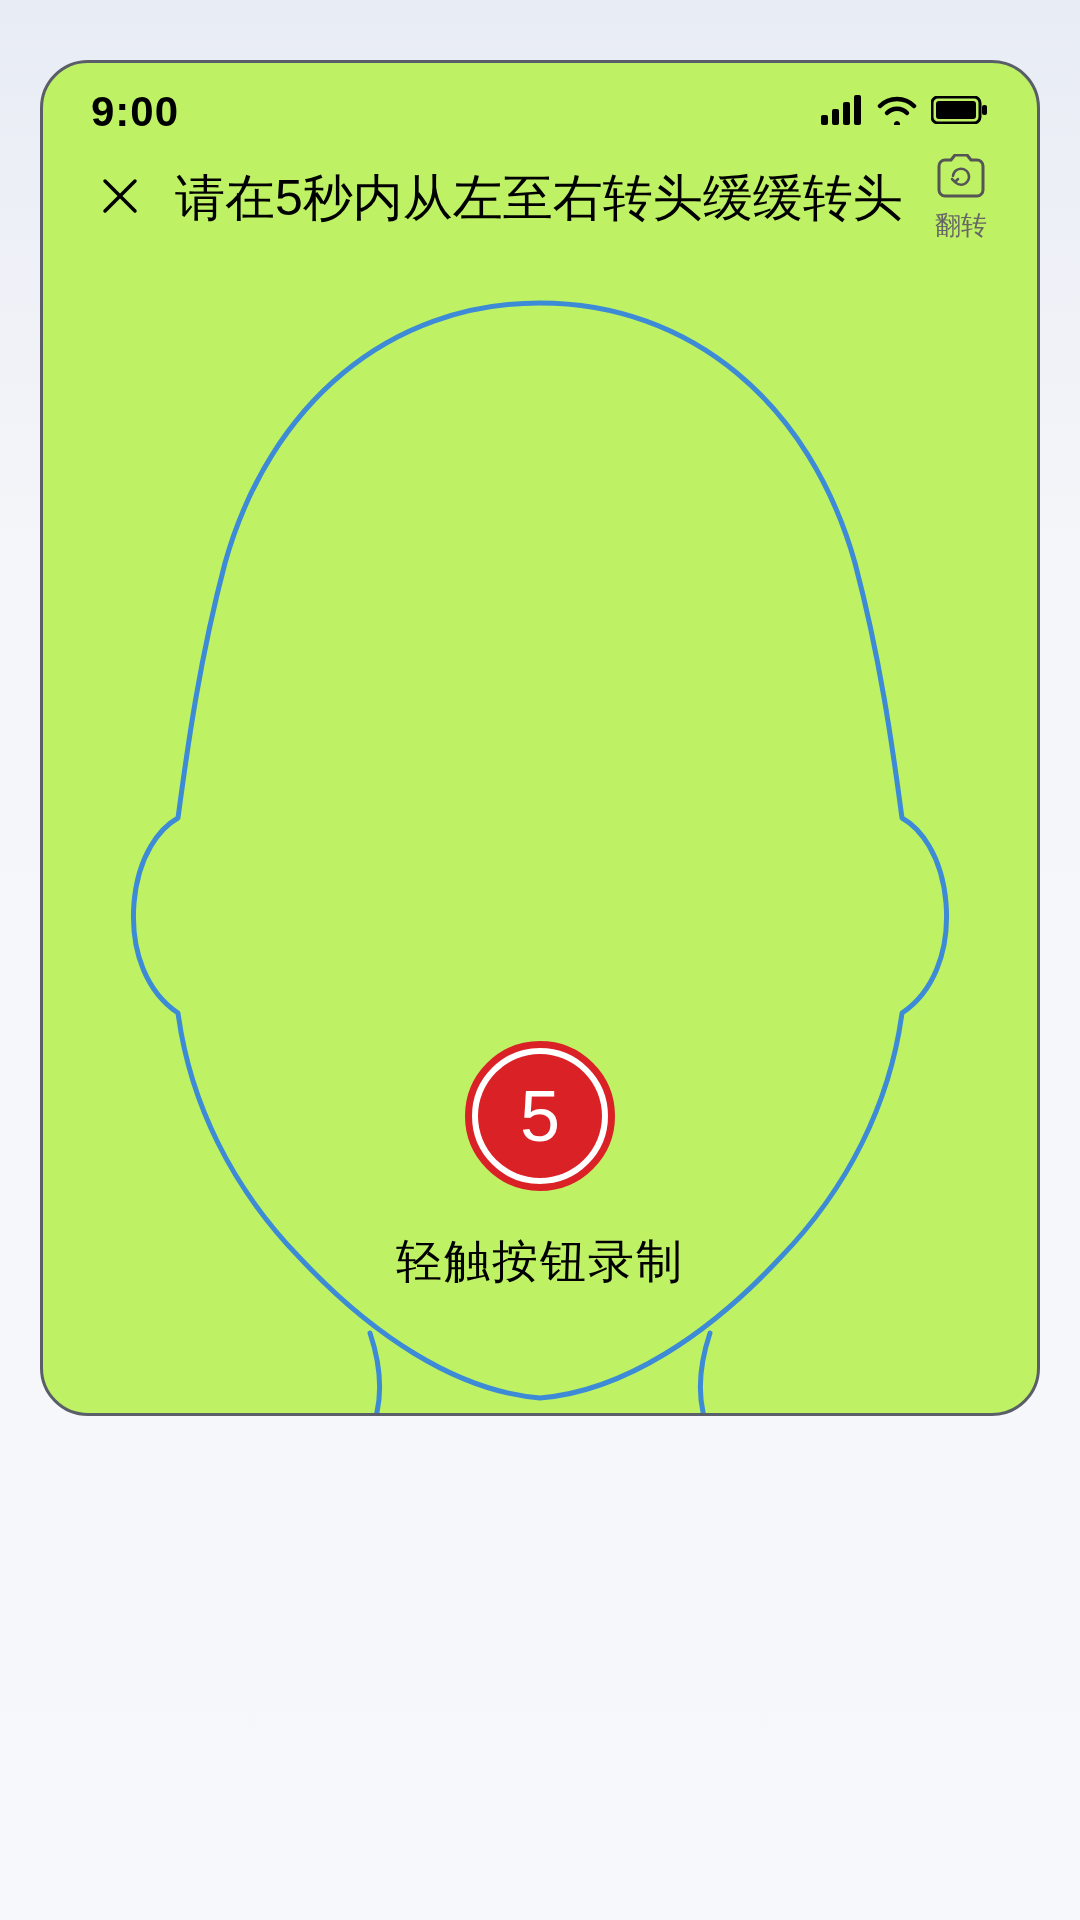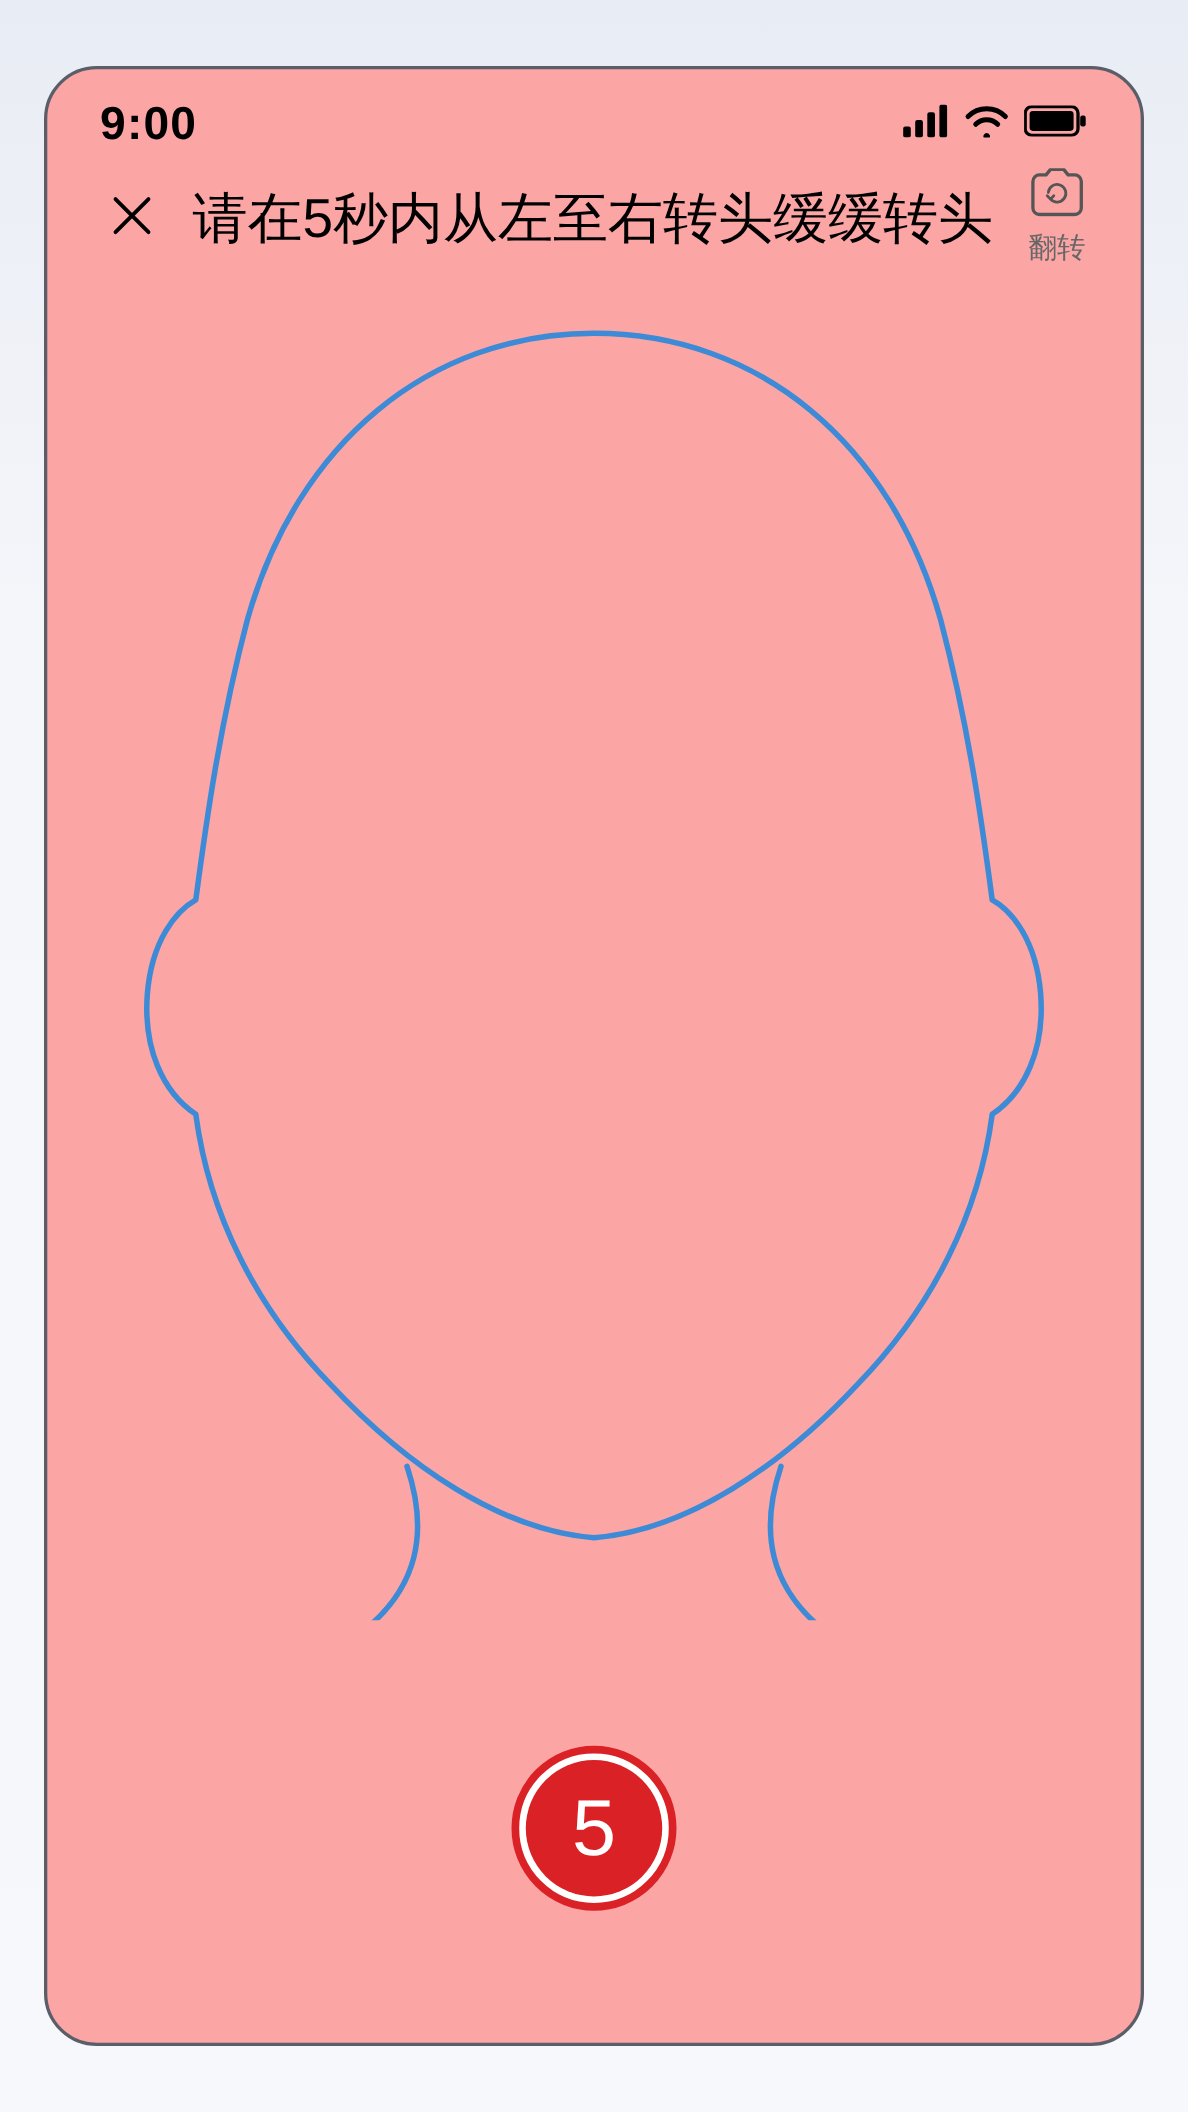--- a/index.html
+++ b/index.html
@@ -14,22 +14,22 @@
       font-family: -apple-system, "PingFang SC", "Helvetica Neue", Arial, sans-serif;
       background: linear-gradient(180deg, #e8ecf4 0%, #f5f6fa 30%, #f7f8fb 100%);
       display: flex;
       align-items: flex-start;
       justify-content: center;
       padding-top: 60px;
     }
 
     .phone-frame {
       width: 1000px;
-      height: 1800px;
-      background: #fca5a5;
+      height: 1356px;
+      background: #bef264;
       border: 3px solid #5a5e68;
       border-radius: 48px;
       position: relative;
       overflow: hidden;
     }
 
     .status-bar {
       display: flex;
       justify-content: space-between;
       align-items: center;
@@ -226,15 +226,16 @@
       </svg>
     </span>
   </div>
 
   <div class="record-area">
     <div class="record-button">
       <div class="record-button-inner">
         <span class="countdown-number">5</span>
       </div>
     </div>
+    <div class="record-hint">轻触按钮录制</div>
   </div>
 
 </div>
 
 </body></html>

